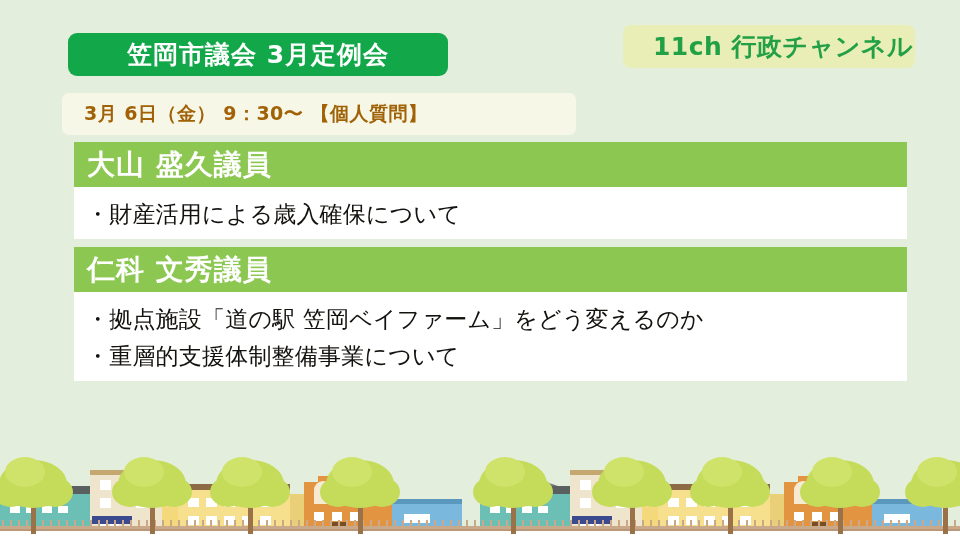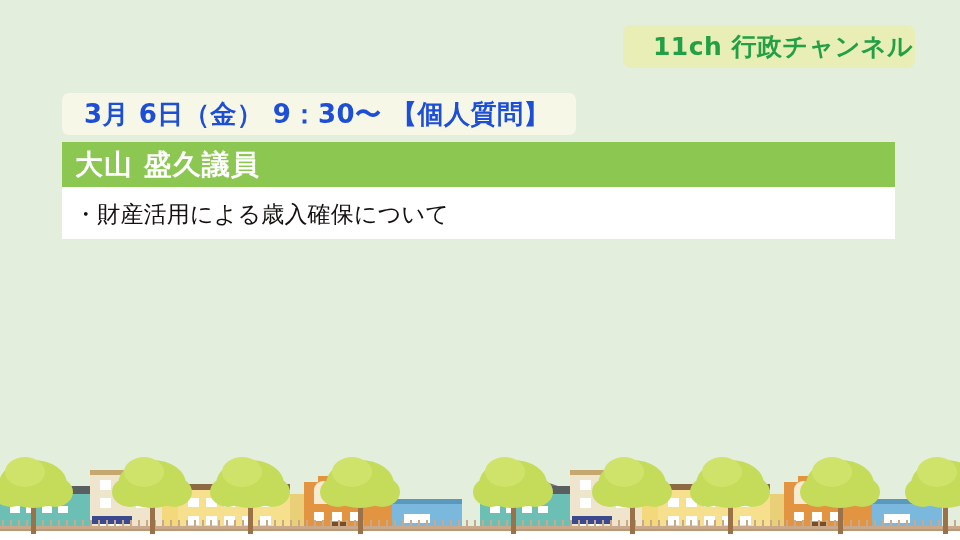--- a/index.html
+++ b/index.html
@@ -73,31 +73,31 @@
     width: 514px;
     height: 42px;
     background: #f6f7e6;
     border-radius: 7px;
     display: flex;
     align-items: center;
     box-sizing: border-box;
     padding-left: 22px;
   }
   .date-bar-text {
-    color: #1d4ed8;
-    font-size: 26px;
+    color: #a16207;
+    font-size: 19px;
     font-weight: bold;
     letter-spacing: 0.5px;
     white-space: nowrap;
   }
 
   
   .blocks {
     position: absolute;
-    left: 62px;
+    left: 74px;
     top: 142px;
     width: 833px;
   }
   .member-block {
     width: 100%;
     margin-bottom: 8px;
   }
   .member-name-bar {
     width: 100%;
     height: 45px;
@@ -135,20 +135,23 @@
     bottom: 0;
     width: 960px;
     height: 88px;
   }
 </style>
 </head>
 <body>
 
 <div id="stage">
 
+  <div class="title-banner">
+    <span class="title-banner-text">笠岡市議会  3月定例会</span>
+  </div>
 
   <div class="channel-badge">
     <span class="channel-badge-text">11ch 行政チャンネル</span>
   </div>
 
   <div class="date-bar">
     <span class="date-bar-text">3月  6日（金）  9：30〜  【個人質問】</span>
   </div>
 
   <div class="blocks">
@@ -156,20 +159,29 @@
     <div class="member-block">
       <div class="member-name-bar">
         <span class="member-name-text">大山 盛久議員</span>
       </div>
       <div class="topic-list">
         <div class="topic-item">・財産活用による歳入確保について</div>
       </div>
     </div>
 
 
+    <div class="member-block">
+      <div class="member-name-bar">
+        <span class="member-name-text">仁科 文秀議員</span>
+      </div>
+      <div class="topic-list">
+        <div class="topic-item">・拠点施設「道の駅 笠岡ベイファーム」をどう変えるのか</div>
+        <div class="topic-item">・重層的支援体制整備事業について</div>
+      </div>
+    </div>
 
   </div>
 
   <svg class="cityscape" viewBox="0 0 960 88" preserveAspectRatio="none" xmlns="http://www.w3.org/2000/svg">
     <defs>
       <g id="townunit">
 
         <rect x="60" y="28" width="90" height="48" fill="#5a5f5f"></rect>
         <rect x="60" y="36" width="90" height="40" fill="#6bbfb4"></rect>
         <rect x="70" y="48" width="10" height="7" fill="#ffffff"></rect>

